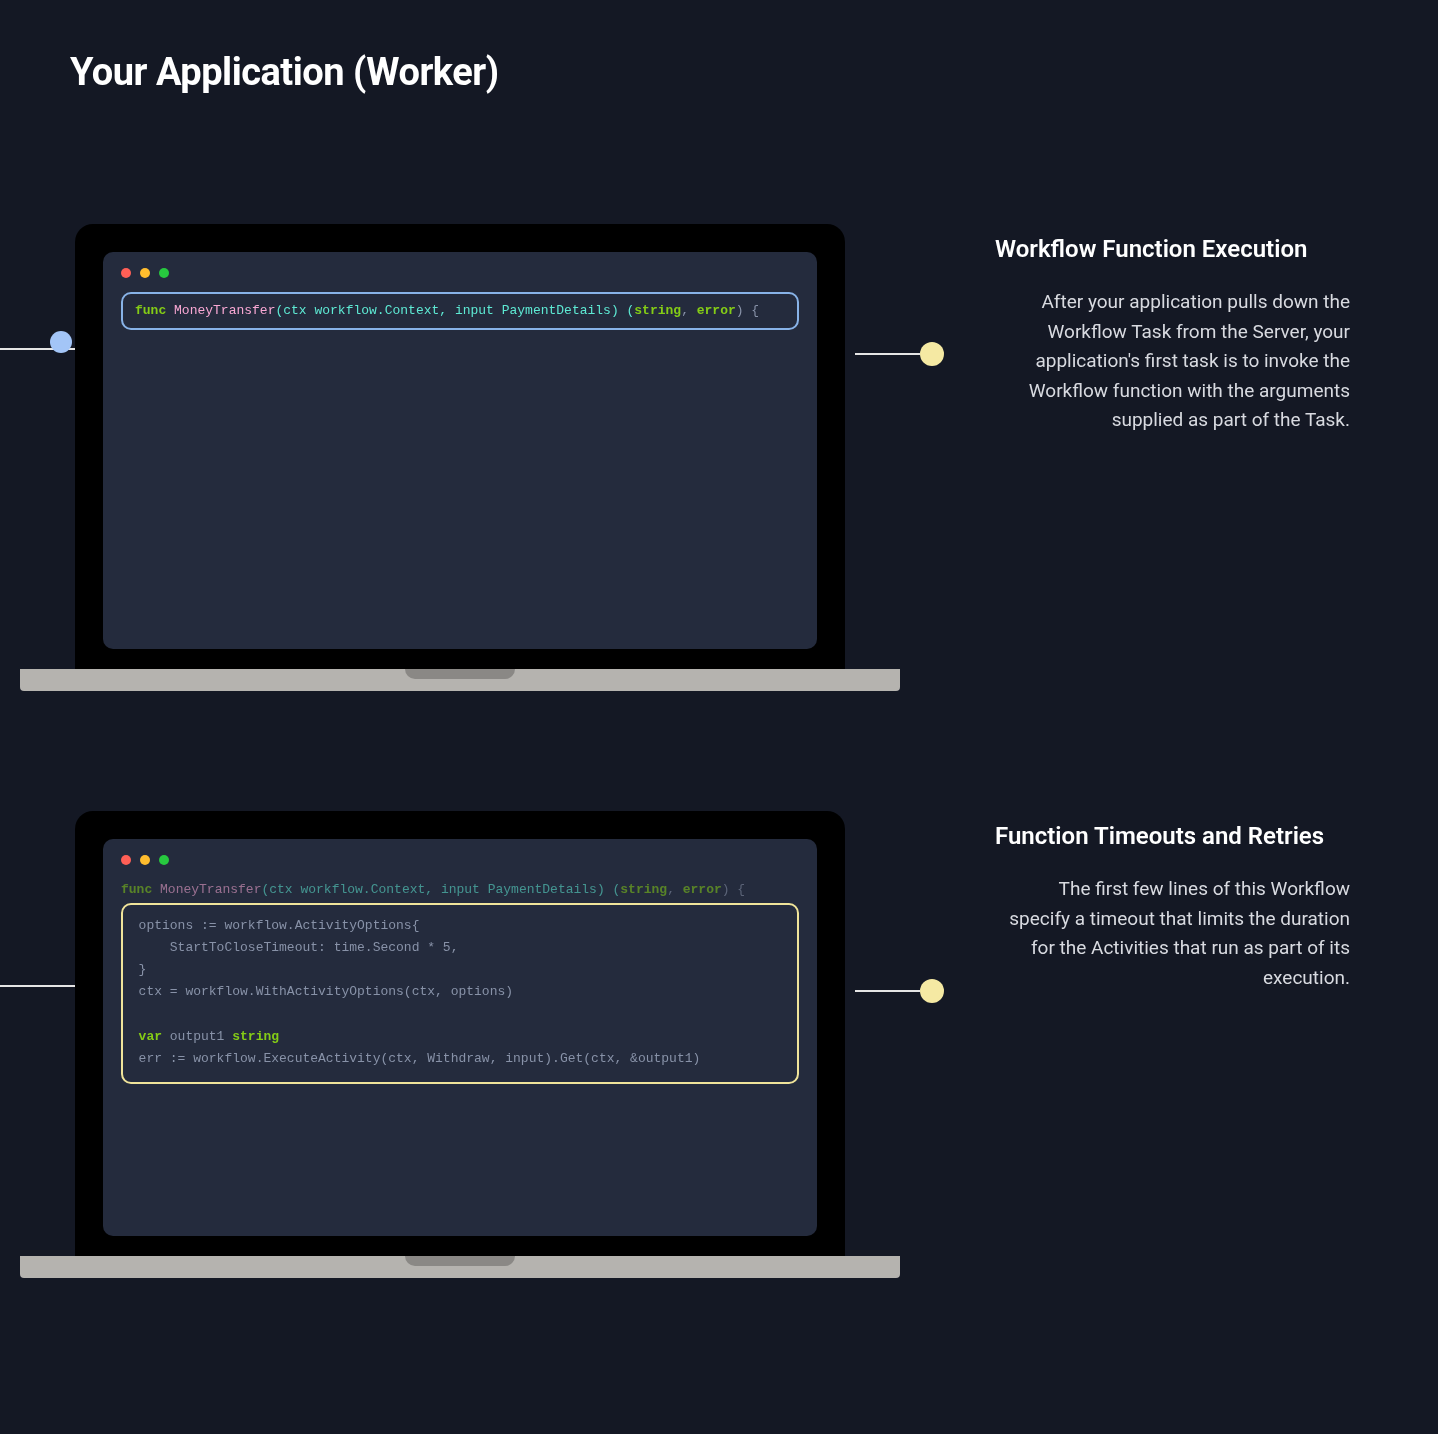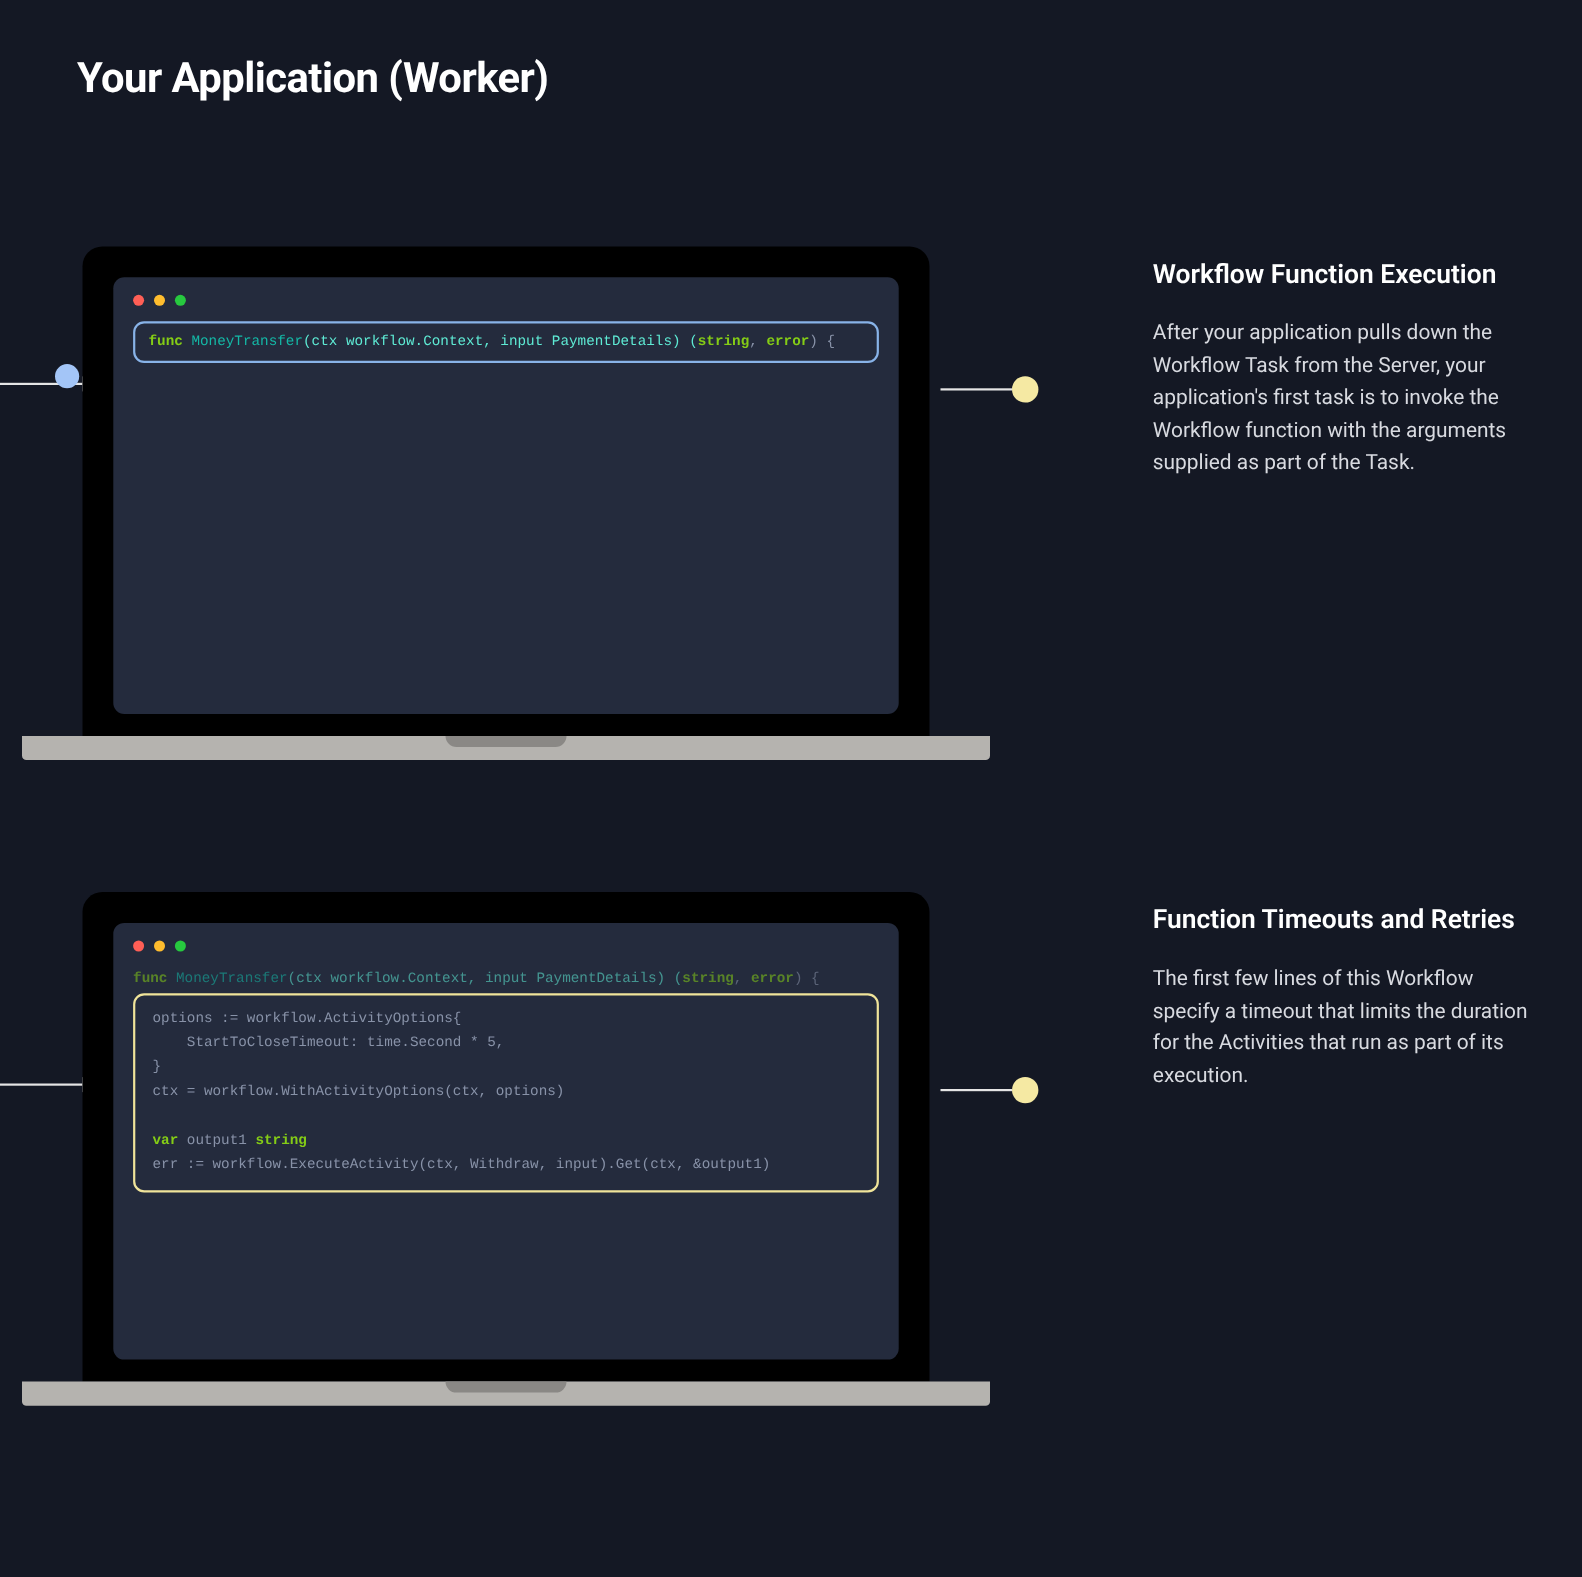--- a/index.html
+++ b/index.html
@@ -125,21 +125,21 @@
       font-family: 'Menlo', 'Monaco', 'Courier New', monospace;
       font-size: 13px;
       line-height: 1.7;
       white-space: pre;
       color: #8892a8;
     }
     .code-dim {
       opacity: 0.55;
     }
     .kw { color: #84cc16; font-weight: 600; }
-    .fn { color: #14b8a6; }
+    .fn { color: #f9a8d4; }
     .typ { color: #5eead4; }
     .str { font-weight: 600; }
     .connector {
       position: absolute;
       top: 118px;
       left: 855px;
       display: flex;
       align-items: center;
     }
     .connector-2 {
@@ -151,35 +151,36 @@
       background: #e5e5e5;
     }
     .yellow-dot {
       width: 24px;
       height: 24px;
       border-radius: 50%;
       background: #f5e9a3;
     }
     .explain {
       position: absolute;
-      left: 1048px;
+      left: 995px;
       top: 10px;
       width: 355px;
     }
     .explain h3 {
       font-size: 24px;
       font-weight: 600;
       margin-bottom: 22px;
       line-height: 1.3;
     }
     .explain p {
       font-size: 19px;
       line-height: 1.55;
       color: #d8dae0;
       font-weight: 400;
+      text-align: right;
     }
   </style>
 </head>
 <body>
 
 <h1 class="page-title">Your Application (Worker)</h1>
 
 <div class="section">
   <div class="arrow-in">
     <div class="arrow-line"></div>

